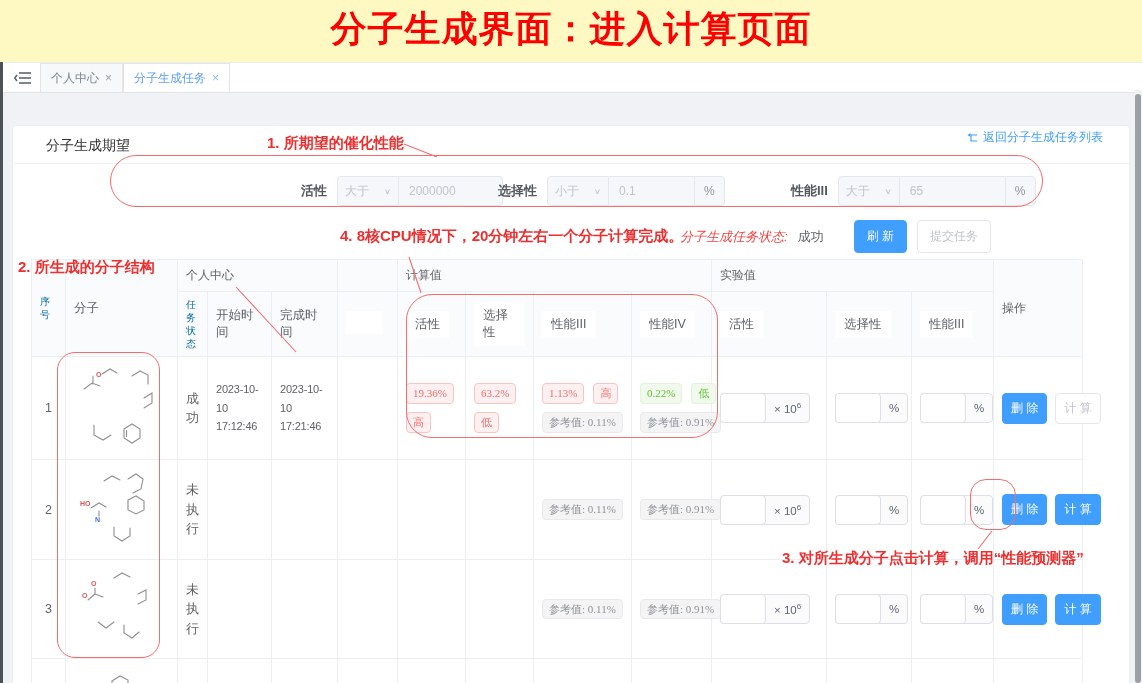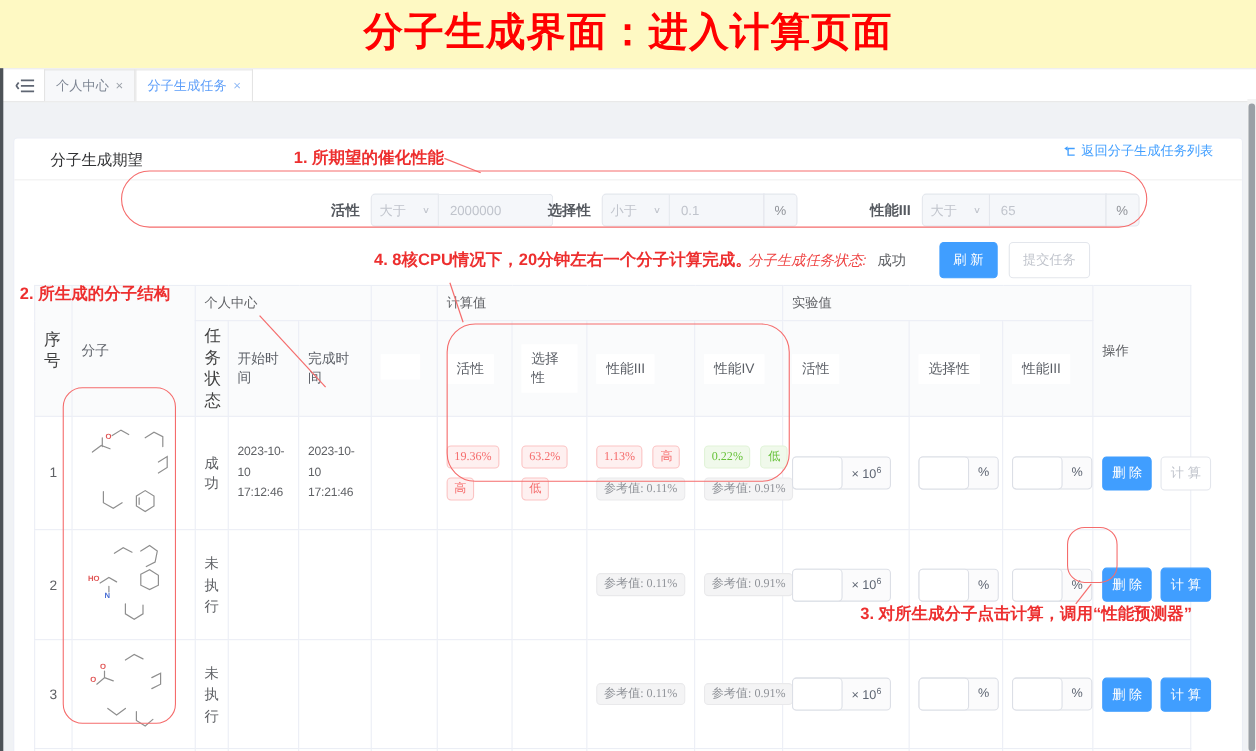--- a/index.html
+++ b/index.html
@@ -66,21 +66,21 @@
   .gtable { position:absolute; left:18px; top:133px; width:1051px; border-collapse:collapse; table-layout:fixed;
             color:#606266; }
   .gtable th, .gtable td { border:1px solid #ebeef5; padding:4px 8px; vertical-align:middle; }
   .gtable thead th { background:#fafbfc; font-weight:normal; color:#606266; text-align:left; }
   .group-tr th { height:32px; font-size:12px; color:#909399; text-align:center; }
   .group-tr th.corner-th { text-align:left; }
   .sub-tr th { height:65px; font-size:13px; }
   .hbox { background:#fff; display:inline-block; padding:5px 9px; font-size:12.5px; color:#5b5f66; }
   .hbox-empty { width:36px; height:23px; padding:0; }
   .vh { display:inline-block; width:14px; word-break:break-all; line-height:1.5; font-size:13px; }
-  .vh-head { display:inline-block; width:13px; word-break:break-all; line-height:1.3; font-size:15px; color:#404040; }
+  .vh-head { display:inline-block; width:13px; word-break:break-all; line-height:1.3; font-size:10px; color:#0369a1; }
   .th-action { font-size:12.5px; color:#5b5f66; padding-left:12px; }
   tr.r1 { height:103px; } tr.r2 { height:100px; } tr.r3 { height:98px; } tr.r4 { height:110px; }
   .td-center { text-align:center; font-size:12.5px; }
   .td-date { font-size:11px; letter-spacing:-0.2px; line-height:1.7; }
   .td-mol { padding:2px; text-align:center; }
   .mol-svg { display:block; margin:0 auto; }
   .mol-svg path, .mol-svg polyline { stroke:#8f8f8f; fill:none; stroke-width:1.1; stroke-linecap:round; }
   .atom-o { fill:#e05555; font-size:7px; font-weight:bold; }
   .atom-n { fill:#4a6fd4; font-size:7px; font-weight:bold; }
   .tag { display:inline-block; border:1px solid; border-radius:4px; padding:2px 6px; font-size:11px; line-height:1.35; white-space:nowrap;font-family:Liberation Serif, serif; }

